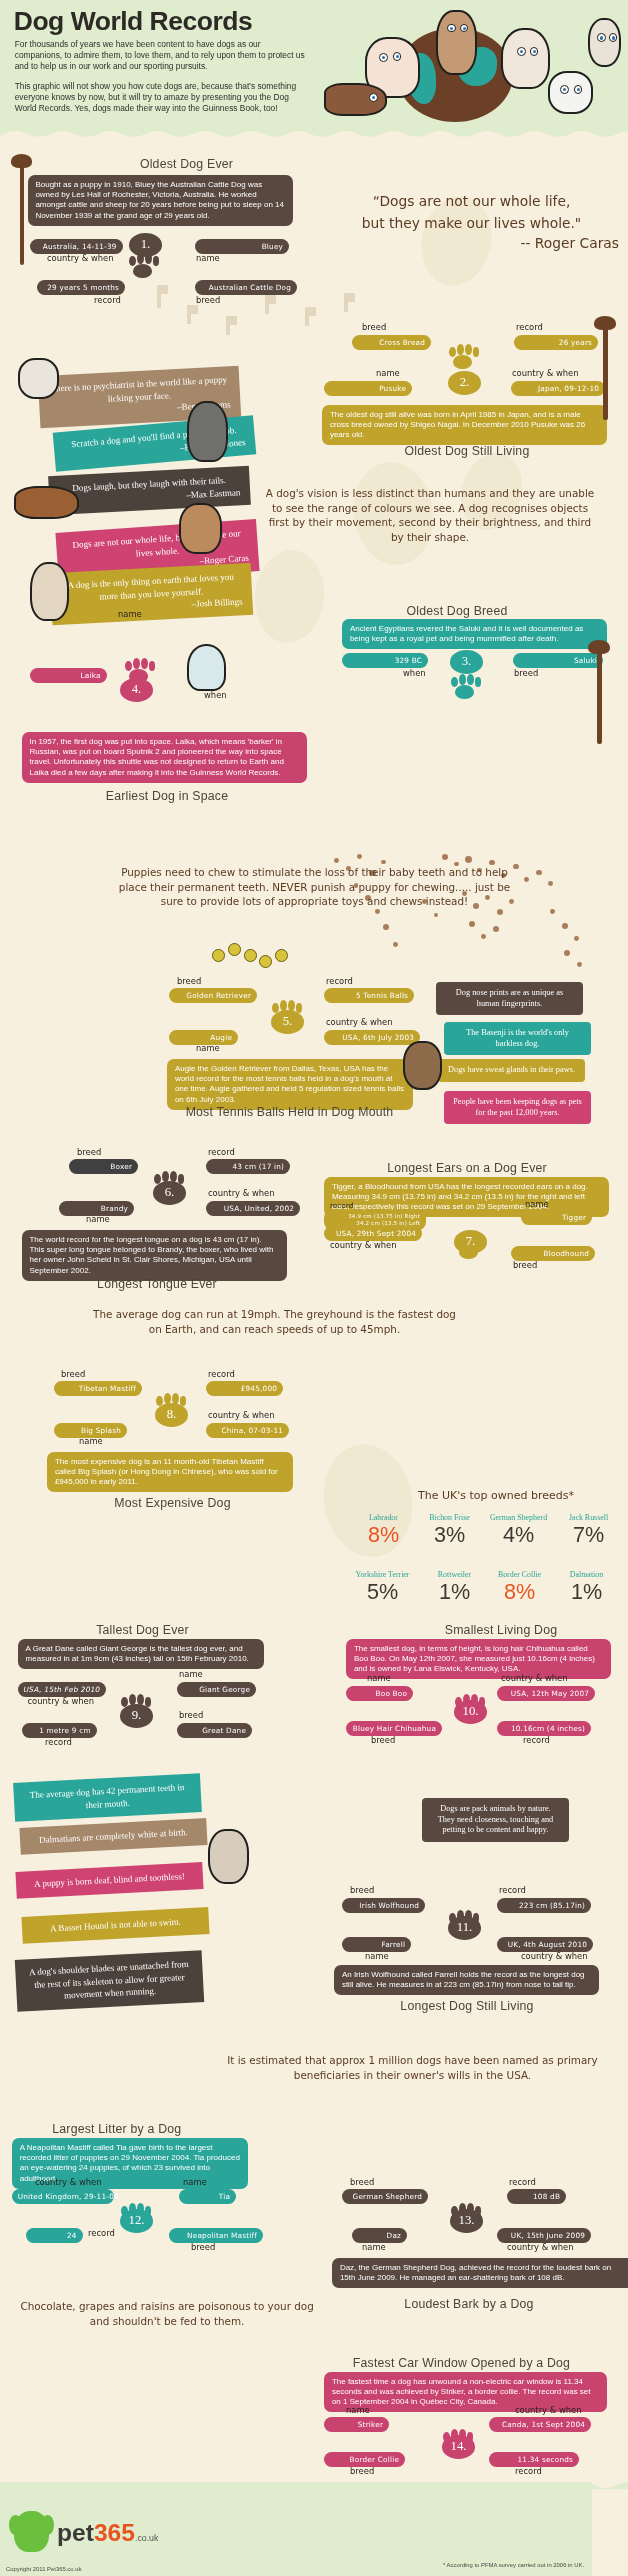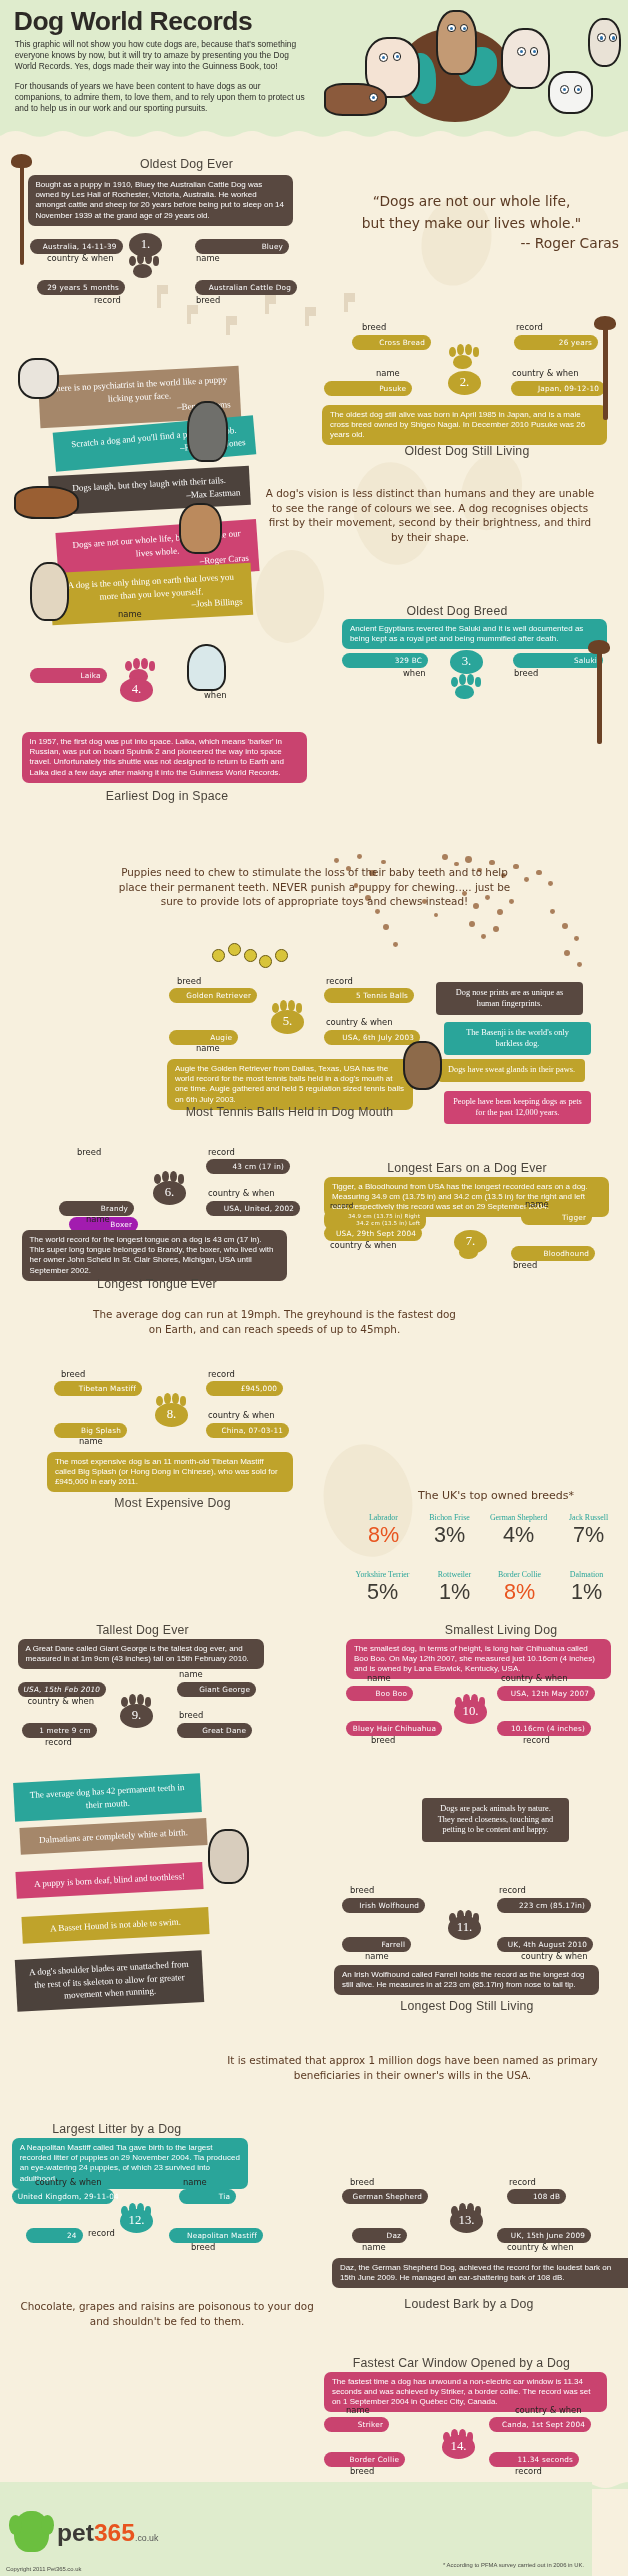--- a/index.html
+++ b/index.html
@@ -168,22 +168,22 @@
   .icon-shape{ position:absolute; }
 </style>
 </head>
 <body>
 
 <div class="page">
 
   <div class="header">
     <h1 class="title">Dog World Records</h1>
     <div class="intro">
+      <p>For thousands of years we have been content to have dogs as our companions, to admire them, to love them, and to rely upon them to protect us and to help us in our work and our sporting pursuits.</p>
       <p>This graphic will not show you how cute dogs are, because that's something everyone knows by now, but it will try to amaze by presenting you the Dog World Records. Yes, dogs made their way into the Guinness Book, too!</p>
-      <p>For thousands of years we have been content to have dogs as our companions, to admire them, to love them, and to rely upon them to protect us and to help us in our work and our sporting pursuits.</p>
     </div>
 
     <div class="hd-globe"></div>
     <div class="hd-dog hd-d1">
       <div class="hd-eye" style="left:11.8px;top:13.8px">
           <i></i>
         </div>
       <div class="hd-eye" style="left:25.5px;top:12.8px">
           <i></i>
         </div>
@@ -454,21 +454,21 @@
   <div class="icon-shape" style="left:244px;top:949px;width:12.8px;height:12.8px;background:#d8c43a;border:1.5px solid #6b5a12;border-radius:50%;"></div>
   <div class="icon-shape" style="left:259px;top:955px;width:12.8px;height:12.8px;background:#d8c43a;border:1.5px solid #6b5a12;border-radius:50%;"></div>
   <div class="icon-shape" style="left:275px;top:949px;width:12.8px;height:12.8px;background:#d8c43a;border:1.5px solid #6b5a12;border-radius:50%;"></div>
 
   <div class="bubble" style="left:436px;top:982px;width:147px;background:#584840;">Dog nose prints are as unique as human fingerprints.</div>
   <div class="bubble" style="left:444px;top:1022px;width:147px;background:#2aa59a;">The Basenji is the world's only barkless dog.</div>
   <div class="bubble" style="left:438px;top:1059px;width:147px;background:#bfa32b;">Dogs have sweat glands in their paws.</div>
   <div class="bubble" style="left:444px;top:1091px;width:147px;background:#ce4372;">People have been keeping dogs as pets for the past 12,000 years.</div>
   <div class="hd-dog" style="left:403px;top:1041px;width:39px;height:49px;background:#8d6a4a;border:2px solid #20201e;border-radius:42%;"></div>
 
-  <div class="pill" style="left:69px;top:1217px;width:69px;background:#a21caf;">Boxer</div>
+  <div class="pill" style="left:69px;top:1159px;width:69px;background:#404040;">Boxer</div>
   <div class="cap" style="left:77px;top:1147px;">breed</div>
   <div class="pill" style="left:206px;top:1159px;width:84px;background:#584840;">43 cm (17 in)</div>
   <div class="cap" style="left:208px;top:1147px;">record</div>
   <div class="pill" style="left:59px;top:1201px;width:75px;background:#584840;">Brandy</div>
   <div class="cap" style="left:86px;top:1214px;">name</div>
   <div class="pill" style="left:206px;top:1201px;width:94px;background:#584840;">USA, United, 2002</div>
   <div class="cap" style="left:208px;top:1188px;">country &amp; when</div>
   <div class="paw" style="left:153px;top:1171px;width:37px;height:27.5px;">
     <div class="pad big" style="background:#584840"></div>
     <div class="pad t1" style="background:#584840"></div>

